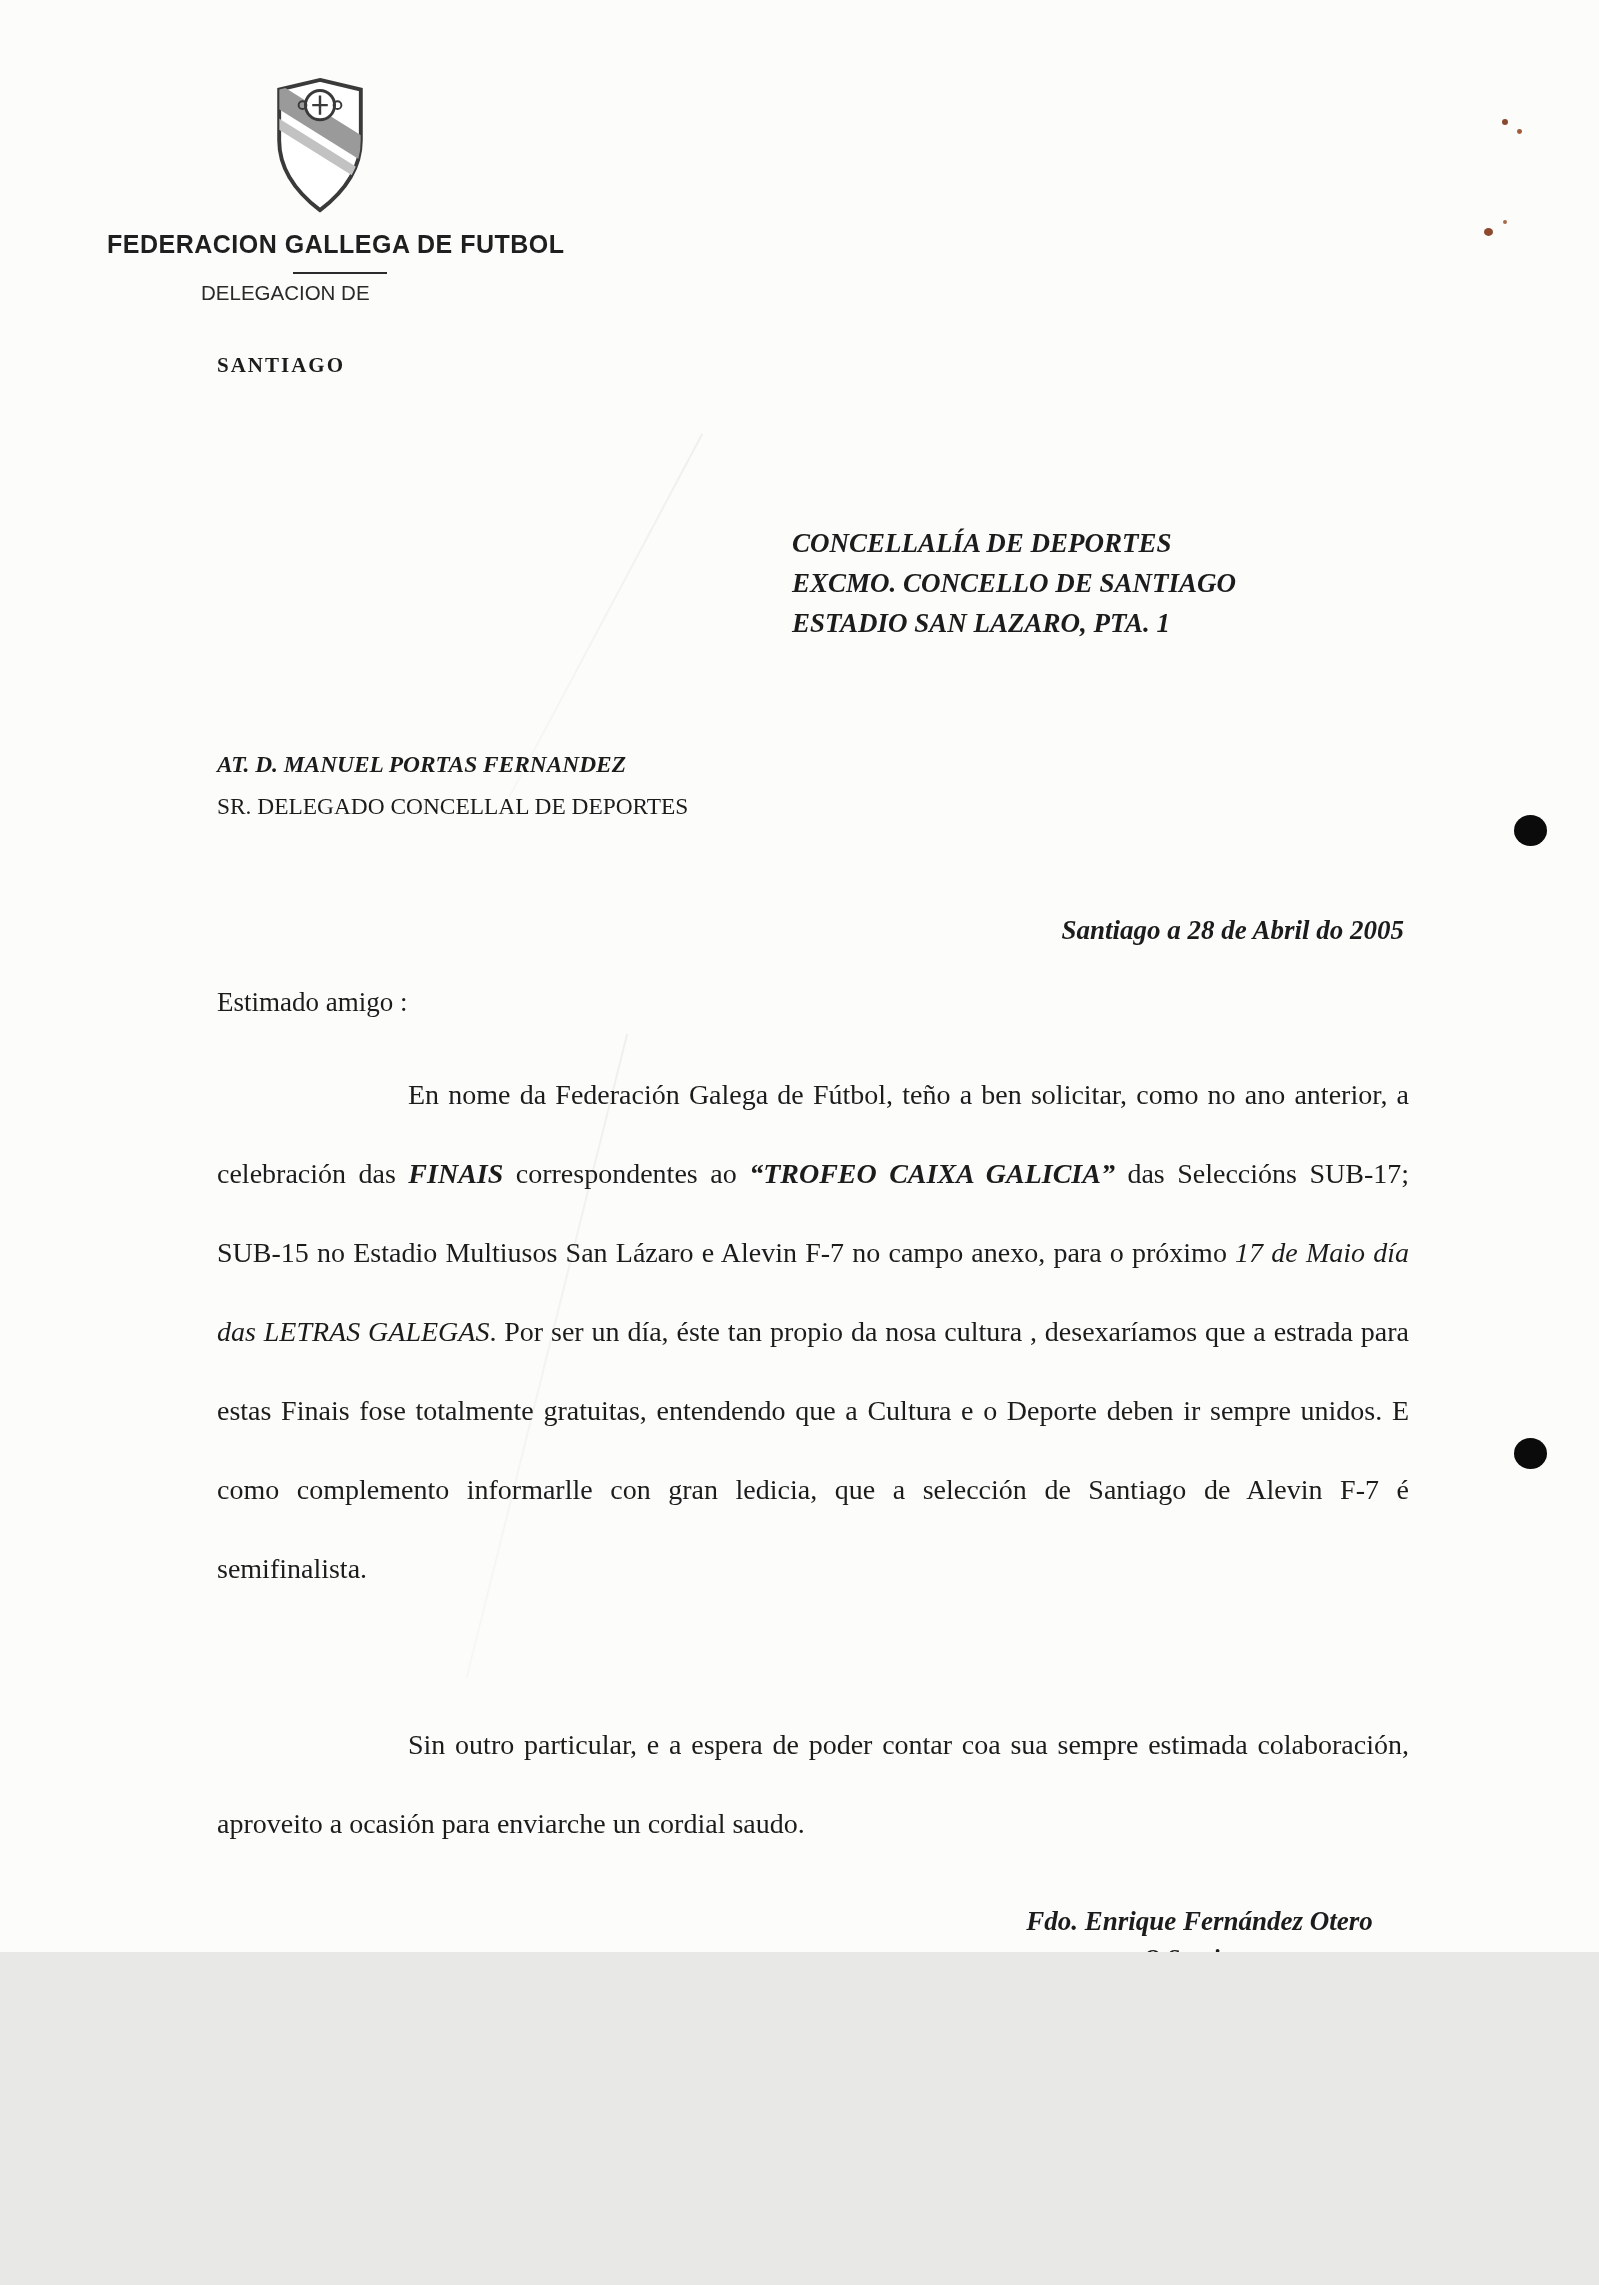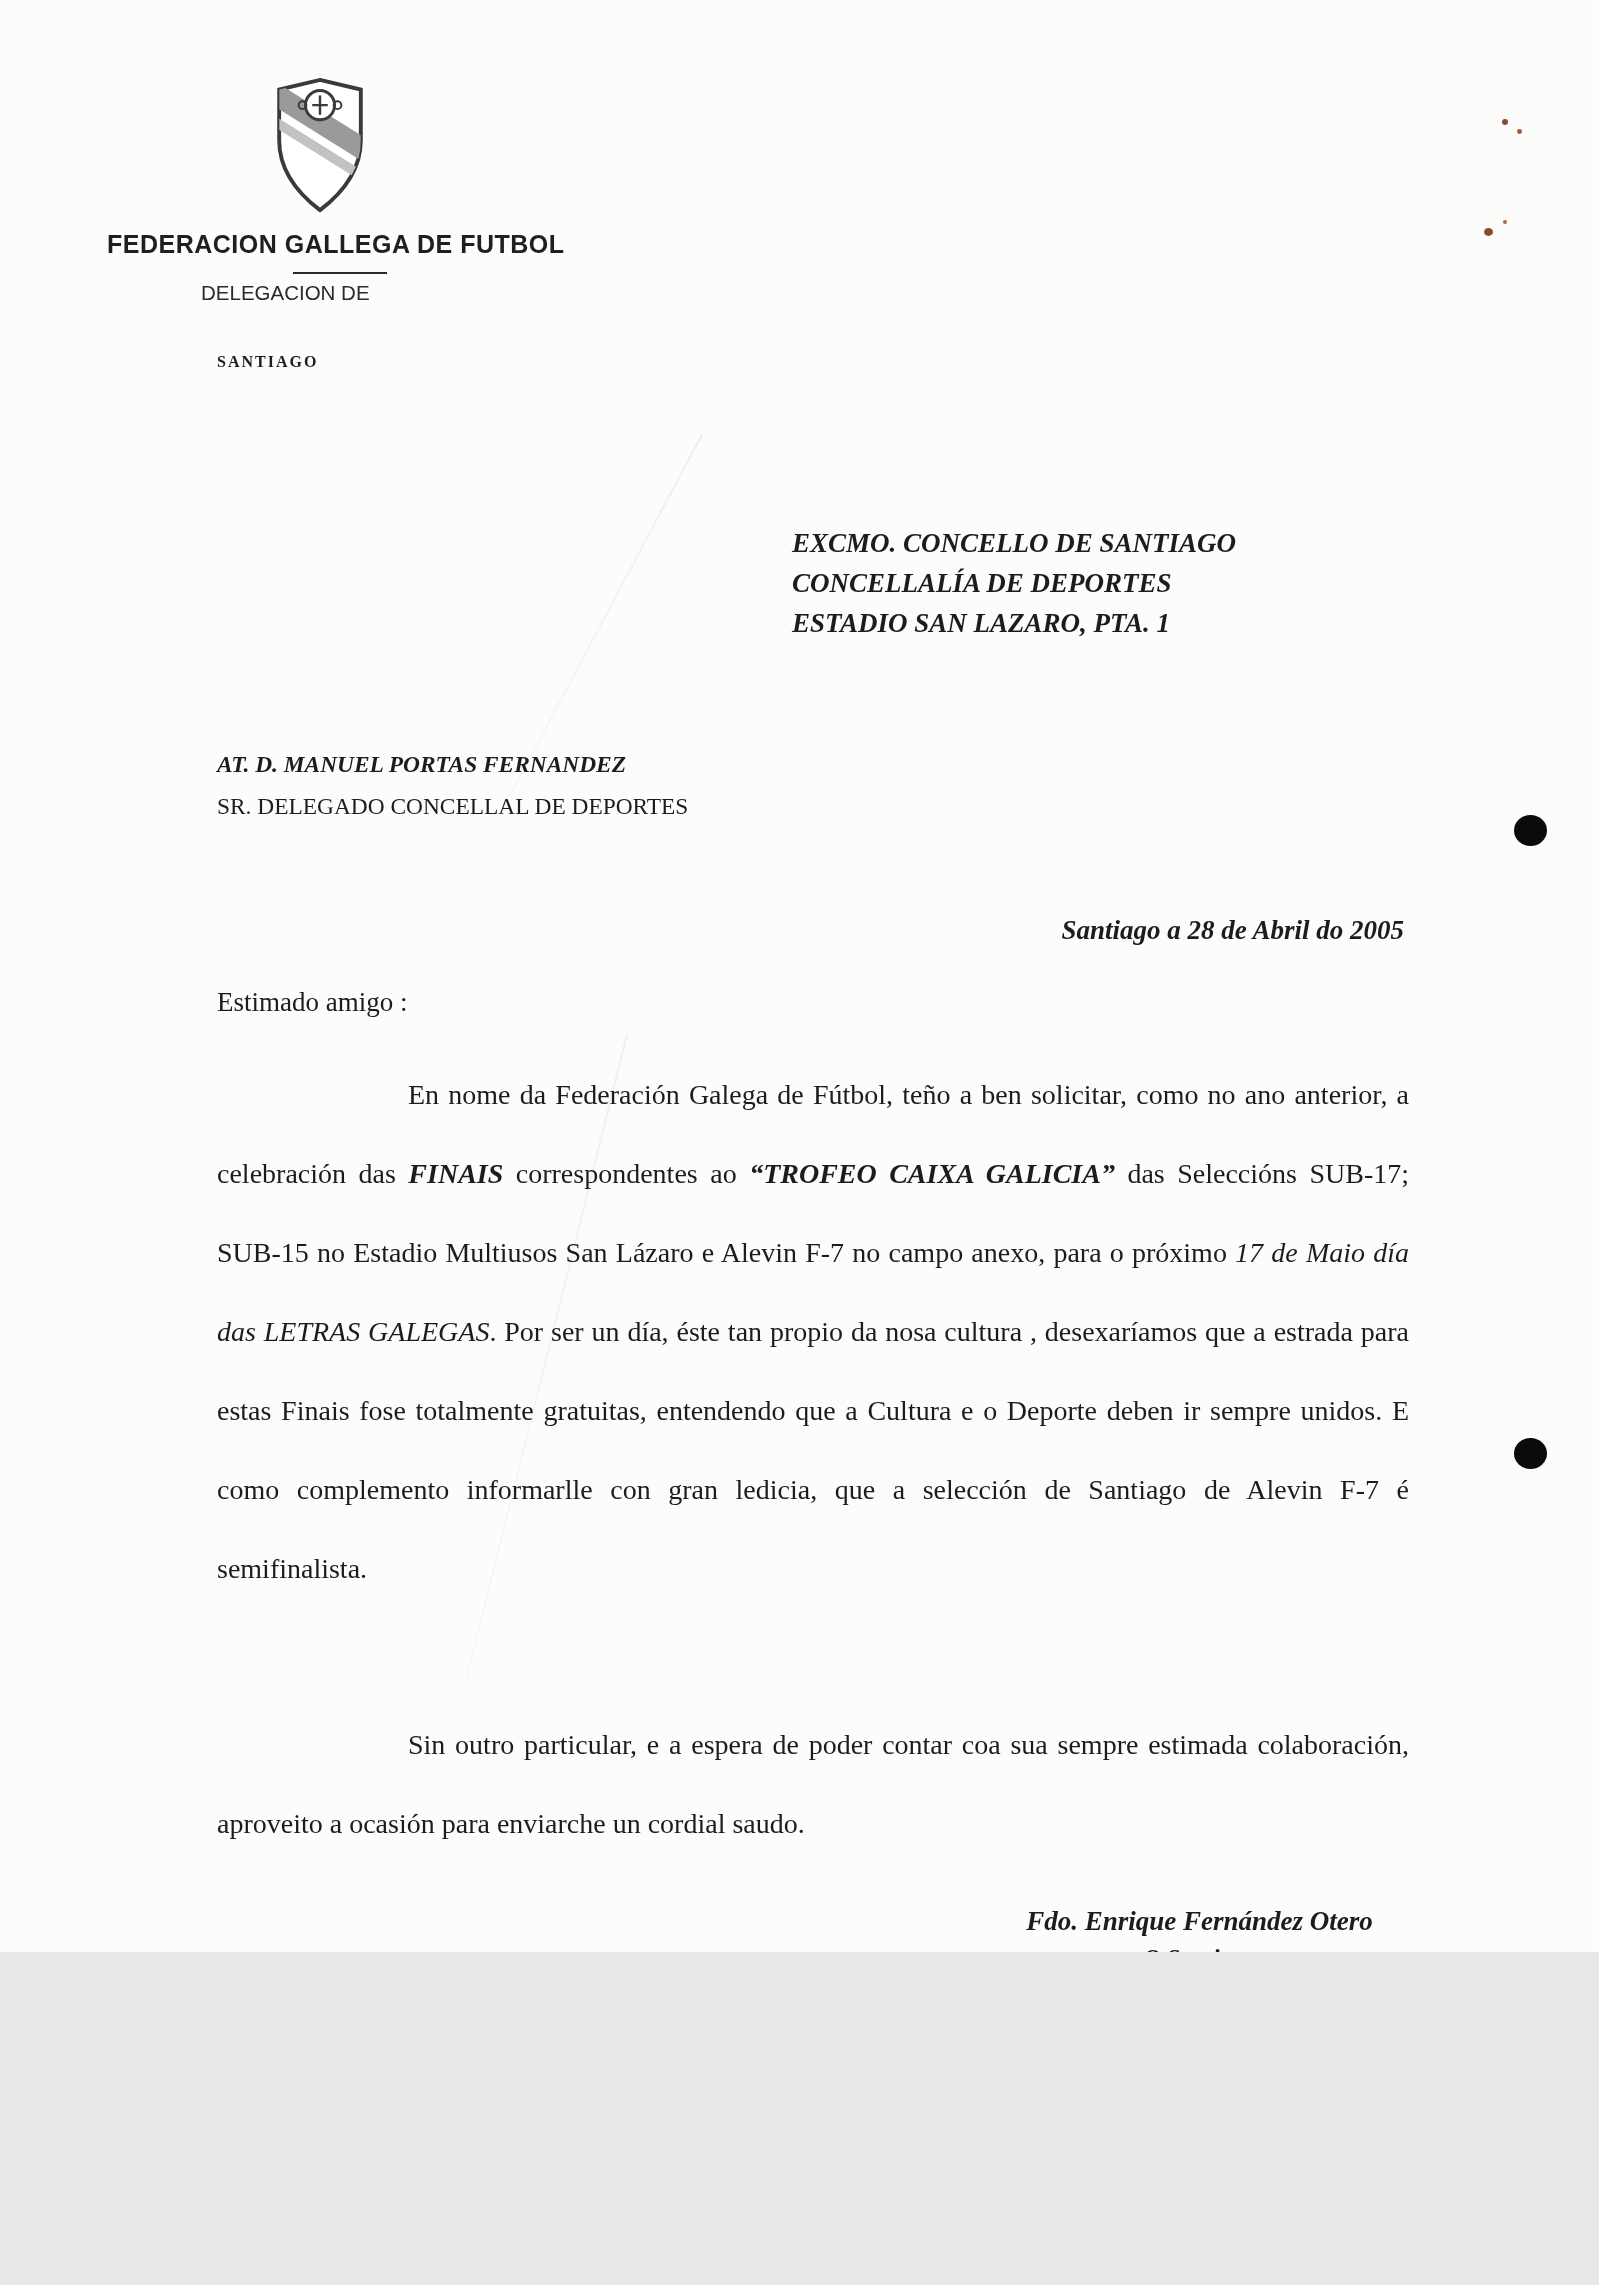--- a/index.html
+++ b/index.html
@@ -39,21 +39,21 @@
     position: absolute;
     left: 201px; top: 281px;
     font-family: "Liberation Sans", sans-serif;
     font-size: 20.5px;
     color: #2a2a2a;
   }
   .delegation-city {
     position: absolute;
     left: 217px; top: 353px;
     font-weight: bold;
-    font-size: 16px;
+    font-size: 21px;
     letter-spacing: 2px;
   }
   
   .recipient {
     position: absolute;
     left: 792px; top: 523px;
     font-weight: bold;
     font-style: italic;
     font-size: 27px;
     line-height: 40px;
@@ -152,22 +152,22 @@
       <circle cx="66" cy="30" r="4" fill="none" stroke="#3a3a3a" stroke-width="2"></circle>
     </svg>
   </div>
 
   <div class="org-name">FEDERACION GALLEGA DE FUTBOL</div>
   <div class="org-underline"></div>
   <div class="delegation-label">DELEGACION DE</div>
   <div class="delegation-city">SANTIAGO</div>
 
   <div class="recipient">
+    <div>CONCELLALÍA DE DEPORTES</div>
     <div>EXCMO. CONCELLO DE SANTIAGO</div>
-    <div>CONCELLALÍA DE DEPORTES</div>
     <div>ESTADIO SAN LAZARO, PTA. 1</div>
   </div>
 
   <div class="attention">
     <div class="att-line1">AT. D. MANUEL PORTAS FERNANDEZ</div>
     <div class="att-line2">SR. DELEGADO CONCELLAL DE DEPORTES</div>
   </div>
 
   <div class="date-line">Santiago a 28 de Abril  do 2005</div>
 

